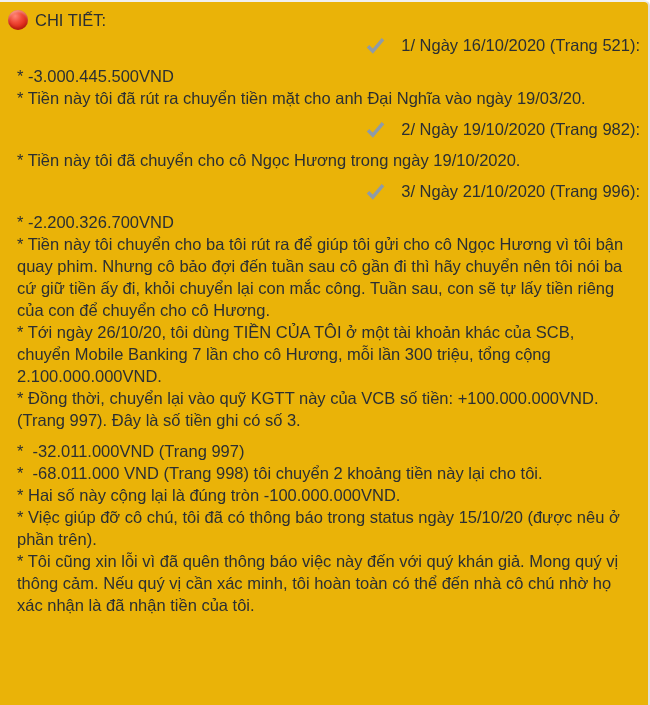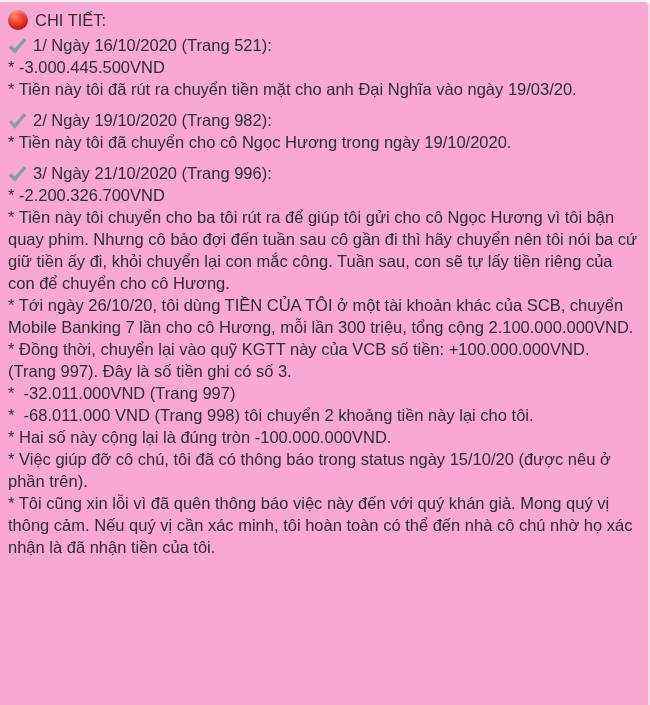--- a/index.html
+++ b/index.html
@@ -5,21 +5,21 @@
   html, body {
     margin: 0;
     padding: 0;
     background: #ffffff;
   }
   .page {
     position: relative;
     width: 650px;
     height: 705px;
     box-sizing: border-box;
-    background: #f9a8d4;
+    background: #eab308;
     border-top: 2px solid #f0f0f0;
     border-right: 2px solid #e1e1e1;
     border-top-right-radius: 6px;
     padding: 5px 8px 8px 8px;
     overflow: hidden;
     font-family: "Liberation Sans", "DejaVu Sans", sans-serif;
     font-size: 16.5px;
     line-height: 22px;
     color: #2b2f33;
   }
@@ -33,41 +33,42 @@
     width: 20px;
     height: 20px;
     border-radius: 50%;
     flex: 0 0 auto;
     background: radial-gradient(circle at 36% 30%, #ff8575 0%, #f04a38 35%, #e02e1d 60%, #b81c0d 100%);
     box-shadow: inset 0 -2px 3px rgba(140,10,0,0.45), inset 0 2px 2px rgba(255,255,255,0.35);
   }
   .section .heading-row {
     display: flex;
     align-items: center;
-    gap: 6px;
+    gap: 16px;
     margin-top: 9px;
+    justify-content: flex-end;
   }
   .section:first-child .heading-row {
     margin-top: 3px;
   }
   .check-icon {
     flex: 0 0 auto;
     width: 19px;
     height: 17px;
     display: inline-flex;
     align-items: center;
     justify-content: center;
   }
   .heading-text,
   .line,
   .title-text {
     white-space: pre-wrap;
   }
   .lines {
-    margin: 0;
+    margin: 9px;
   }
 </style>
 </head>
 <body>
 
 <div class="page">
 
   <div class="title-row">
     <span class="red-dot"></span>
     <span class="title-text">CHI TIẾT:</span>

